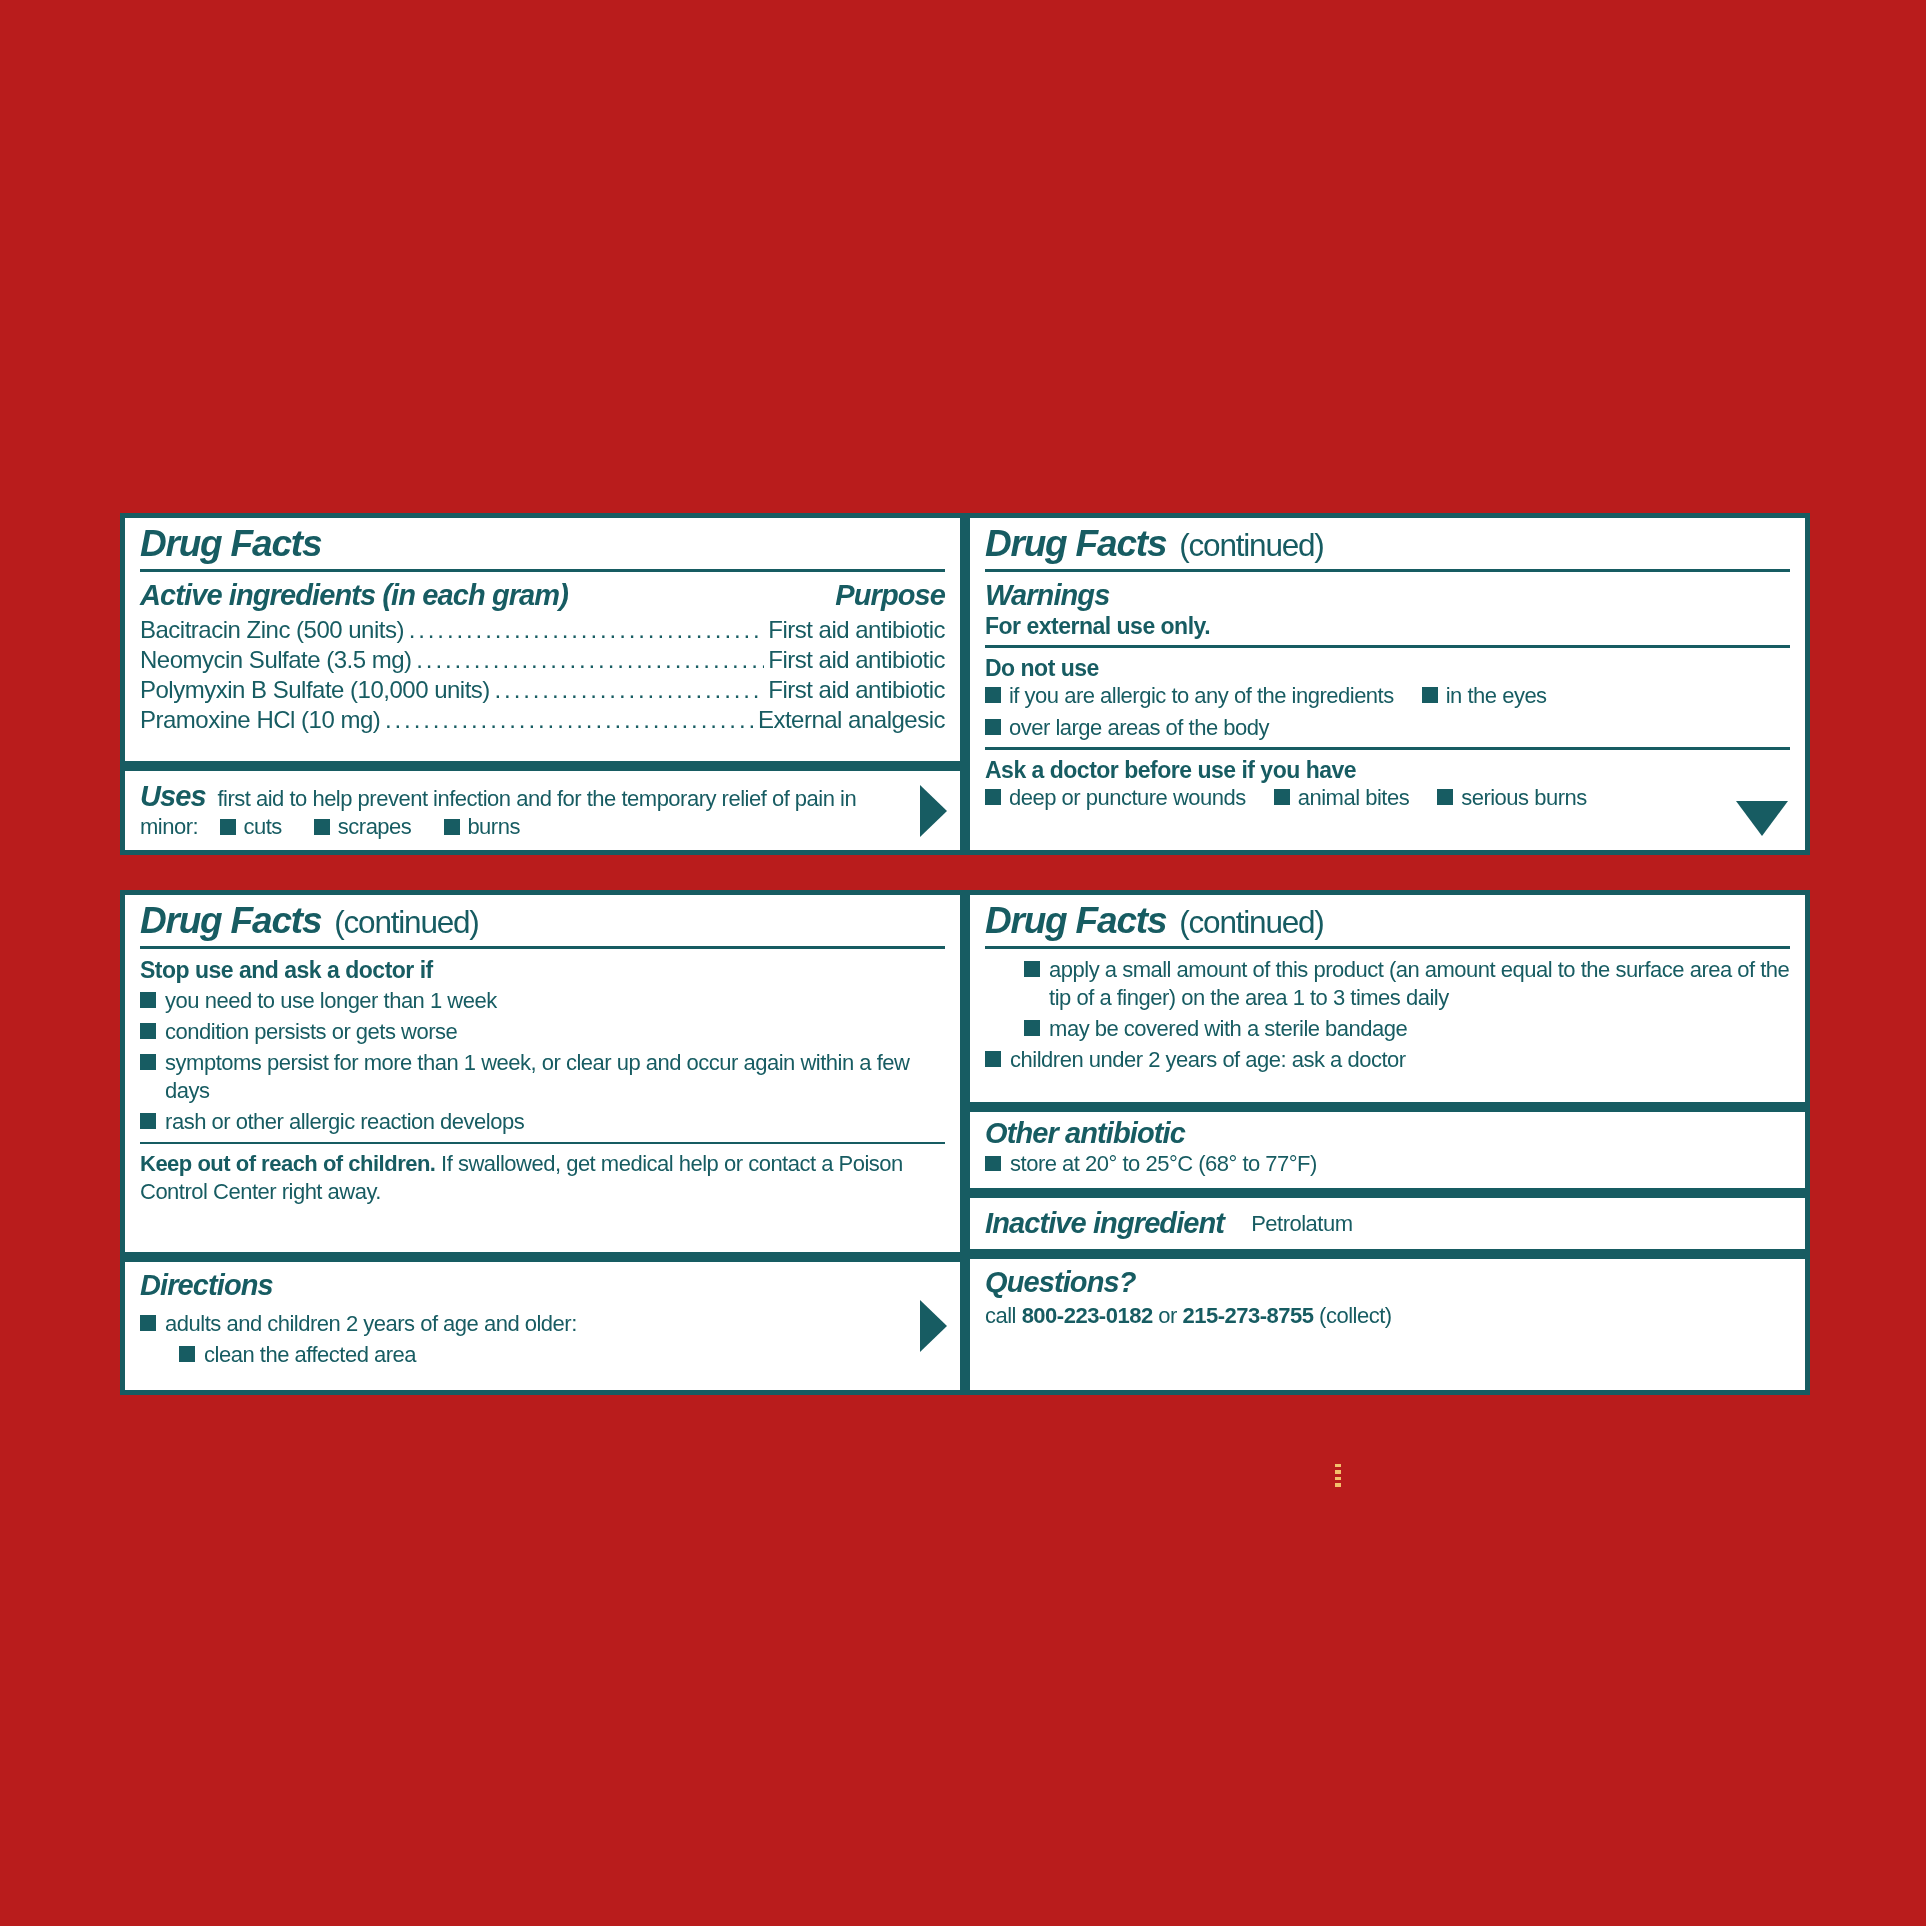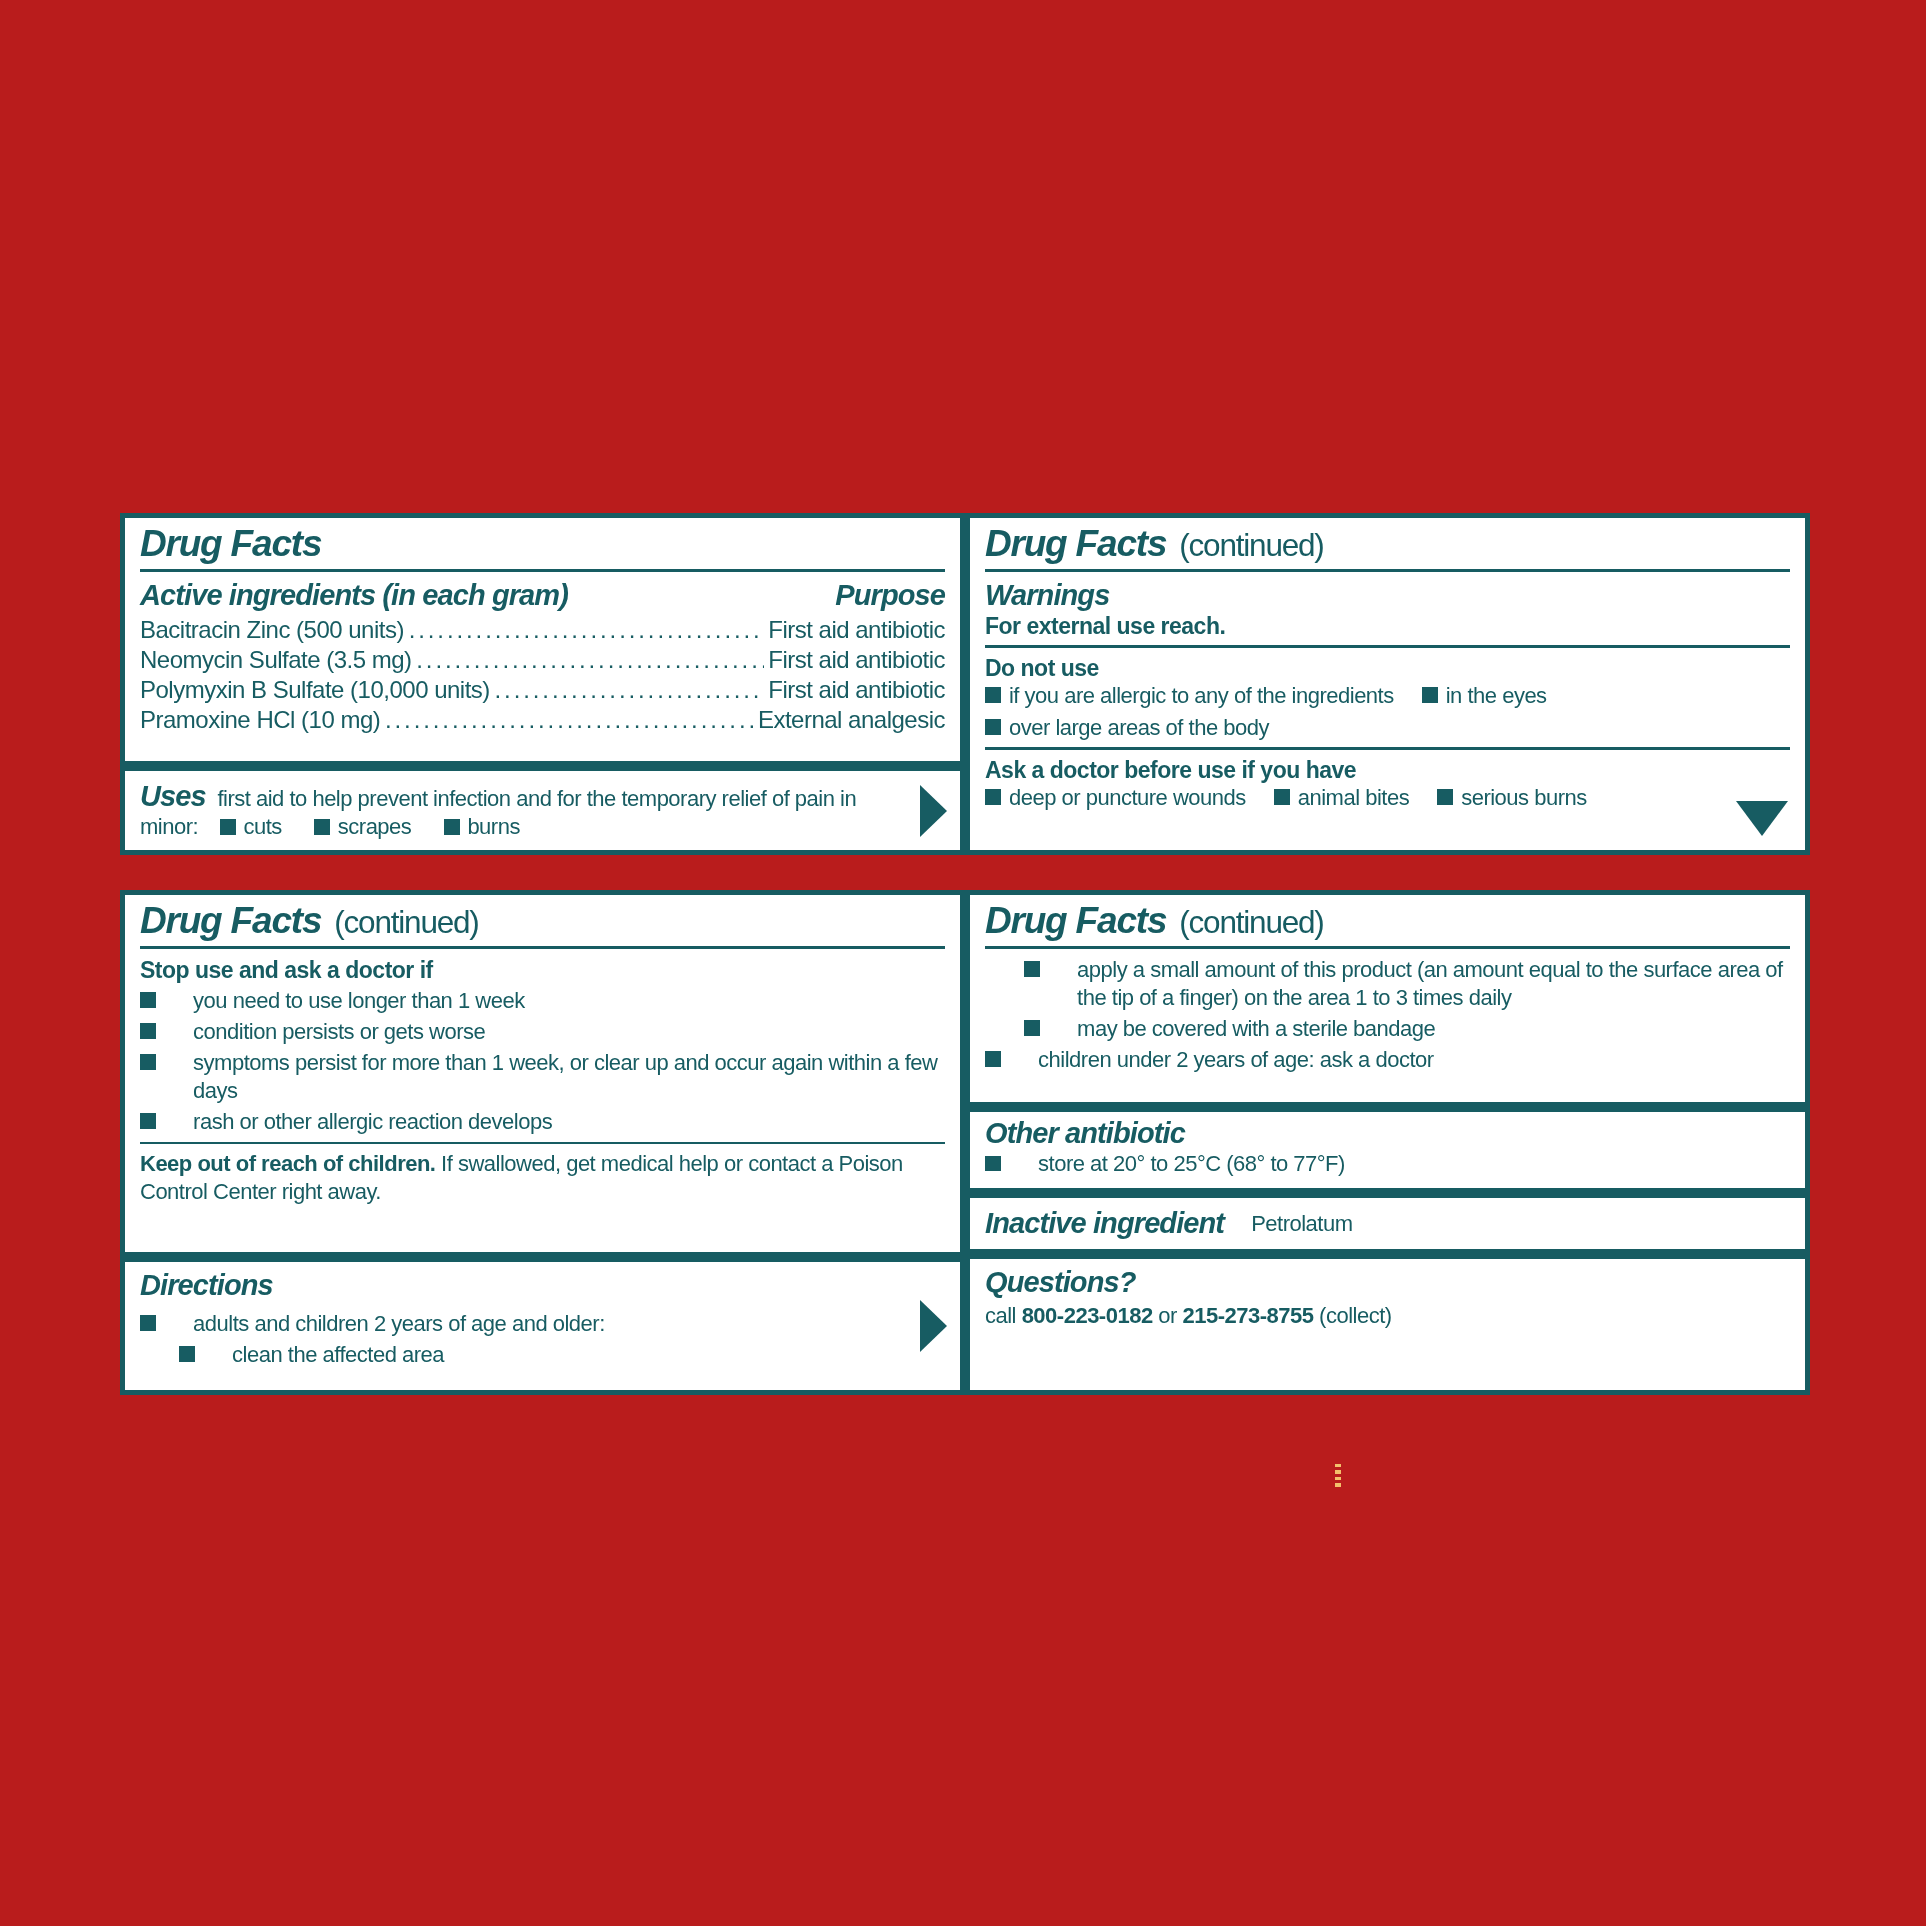--- a/index.html
+++ b/index.html
@@ -39,21 +39,21 @@
   .ing-name  { white-space:nowrap; }
   .leader    { flex:1; overflow:hidden; white-space:nowrap; margin:0 4.7px; }
   .leader::after { content:"......................................................................................................................"; letter-spacing:2.9px; }
   .ing-purpose { white-space:nowrap; }
 
   .sq { display:inline-block; width:15.8px; height:15.8px; background:#175c62; }
   .sq-inline { vertical-align:-0.6px; margin-right:7.6px; }
   .ii { margin-right:27px; white-space:nowrap; }
   .ii:last-child { margin-right:0; }
 
-  .b-row { display:flex; align-items:flex-start; margin:2.9px 0;gap:28px; }
+  .b-row { display:flex; align-items:flex-start; margin:2.9px 0; }
   .b-row > .sq { flex:0 0 15.8px; margin:5.3px 9.3px 0 0; }
   .b-text { flex:1; }
   .indent { margin-left:39px; }
 
   .inline-items { display:flex; flex-wrap:wrap; column-gap:28px; row-gap:3.5px; }
   .inline-item  { display:flex; align-items:flex-start; }
   .inline-item > .sq { flex:0 0 15.8px; margin:5.3px 8.2px 0 0; }
 
   .arr-r { position:absolute; right:13px; top:50%; transform:translateY(-50%);
            width:0; height:0; border-top:26px solid transparent; border-bottom:26px solid transparent; border-left:27px solid #175c62; }
@@ -116,21 +116,21 @@
   </div>
 
   <div class="col" id="col-r1">
     <div class="box" id="box-warnings">
       <div class="title-row">
         <span class="df-title">Drug Facts</span>
         <span class="df-cont">(continued)</span>
       </div>
       <div class="title-rule"></div>
       <div class="sec-head">Warnings</div>
-      <div class="sub-head">For external use reach.</div>
+      <div class="sub-head">For external use only.</div>
       <div class="rule"></div>
       <div class="sub-head">Do not use</div>
       <div class="inline-items body-t">
         <span class="inline-item">
             <span class="sq"></span>
             <span>if you are allergic to any of the ingredients</span>
           </span>
         <span class="inline-item">
             <span class="sq"></span>
             <span>in the eyes</span>

